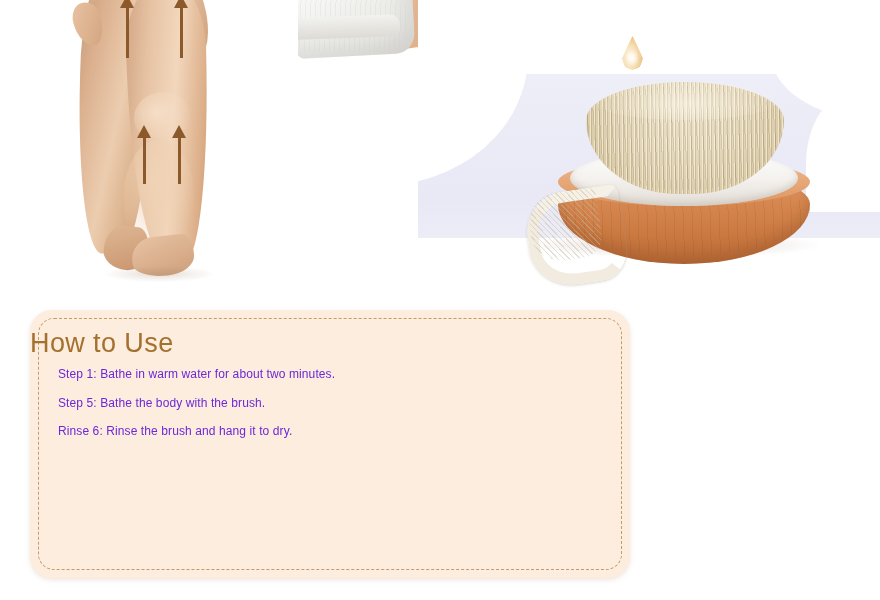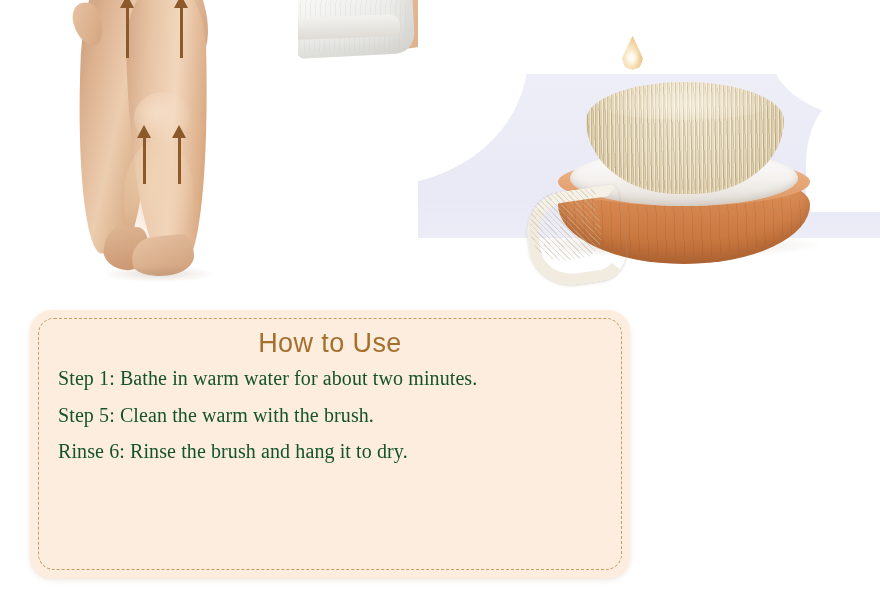--- a/index.html
+++ b/index.html
@@ -216,37 +216,36 @@
     box-shadow:0 2px 5px rgba(205,180,158,.35);
   }
   .howto-inner{
     position:absolute;left:8px;top:8px;right:8px;bottom:8px;
     border:1.6px dashed #c99a64;
     border-radius:16px;
     box-sizing:border-box;
   }
   .howto-title{
     position:absolute;left:0;right:0;top:18px;
-    text-align:center;
+    text-align:left;
     font-size:27px;
     color:#a4702e;
     letter-spacing:.4px;
     font-weight:400;
   }
   .steps{
     position:absolute;left:28px;right:16px;top:58px;
   }
   .step-line{
-    font-size:20px;
-    color:#14532d;
+    font-size:12px;
+    color:#6d28d9;
     line-height:1.0;
     margin-bottom:16.5px;
     white-space:nowrap;
     letter-spacing:.1px;
-    font-family:Liberation Serif, serif;
   }
 </style>
 </head>
 <body>
 
 <div id="page">
 
   <div class="photo-band">
 
     <div class="legs-panel">
@@ -308,18 +307,18 @@
       <div class="strap"></div>
       <div class="strap-tex"></div>
     </div>
   </div>
 
   <div class="howto-card">
     <div class="howto-inner"></div>
     <div class="howto-title">How to Use</div>
     <div class="steps">
       <div class="step-line">Step 1: Bathe in warm water for about two minutes.</div>
-      <div class="step-line">Step 5: Clean the warm with the brush.</div>
+      <div class="step-line">Step 5: Bathe the body with the brush.</div>
       <div class="step-line">Rinse 6: Rinse the brush and hang it to dry.</div>
     </div>
   </div>
 
 </div>
 
 </body></html>

